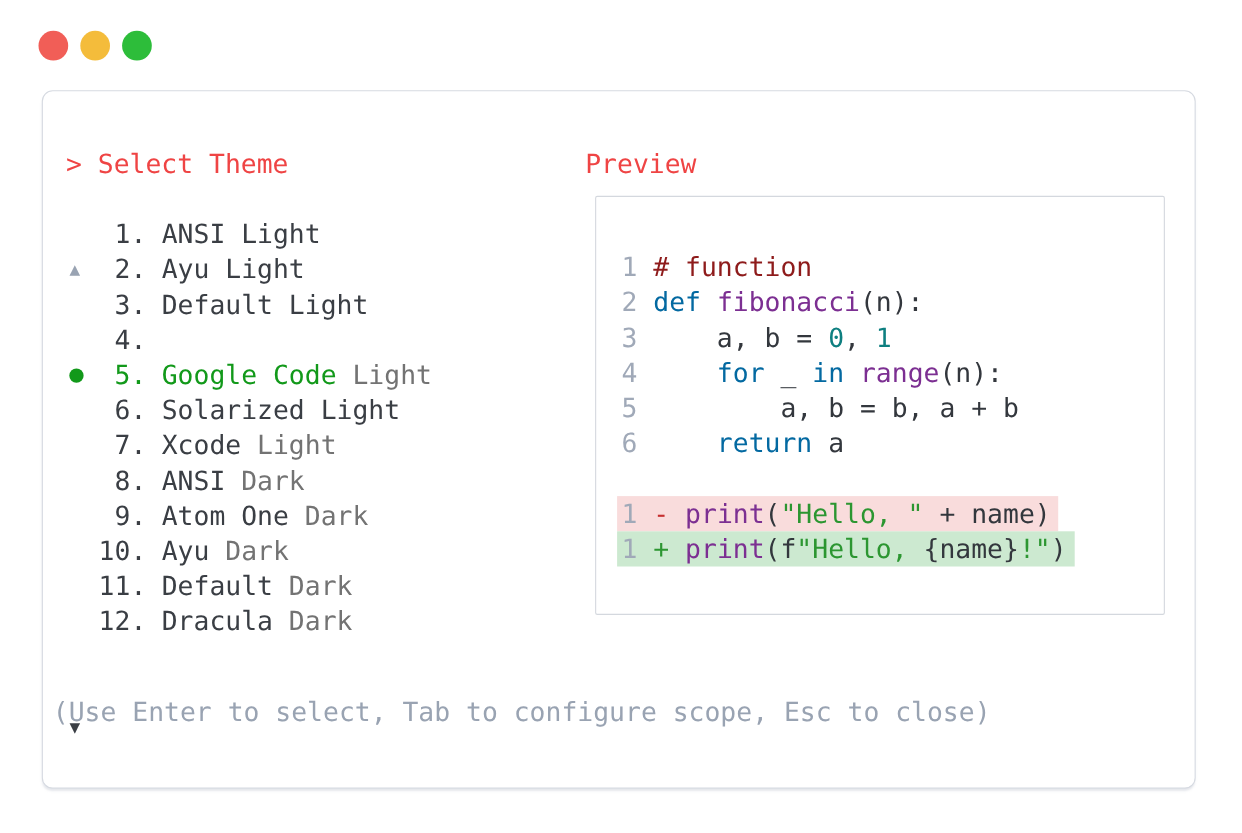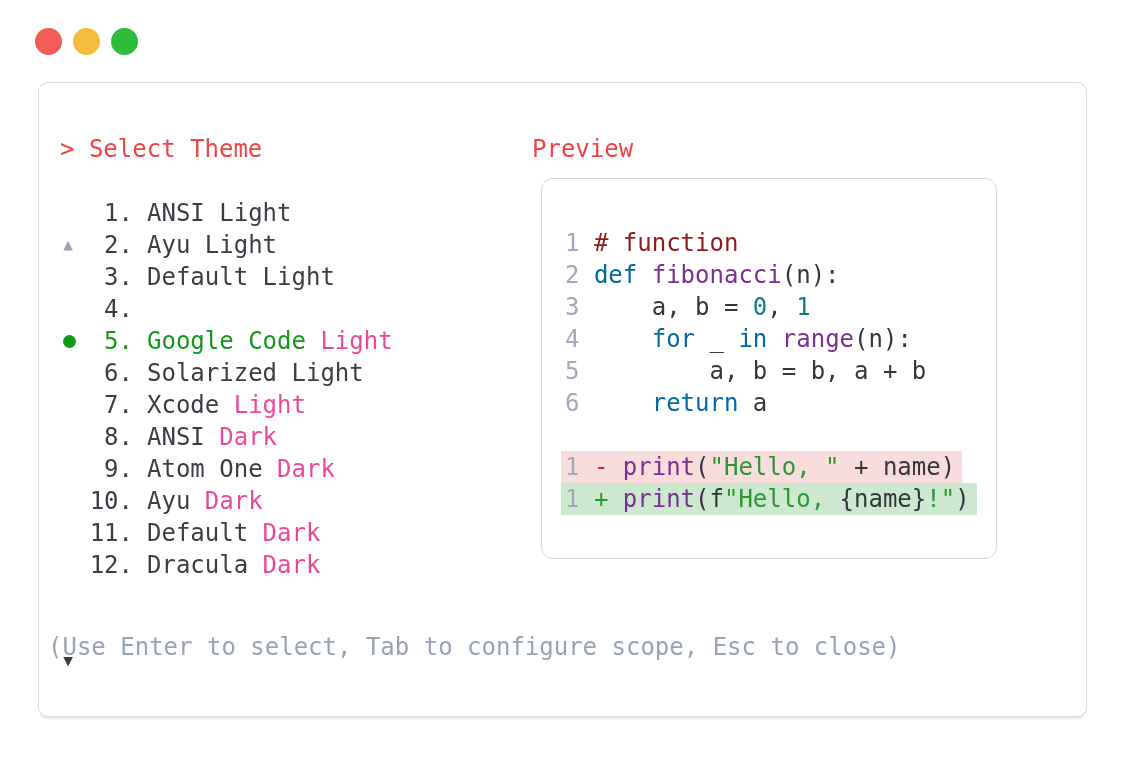--- a/index.html
+++ b/index.html
@@ -28,25 +28,25 @@
 
   
   .theme-list{position:absolute;left:21px;top:114px;}
   .theme-row{display:flex;align-items:center;height:32px;font-size:24px;line-height:32px;white-space:pre;cursor:pointer;}
   .gutter{width:29px;display:flex;align-items:center;}
   .bullet{width:13px;height:13px;border-radius:50%;background:#12991a;margin-left:3px;}
   .tnum{width:44px;text-align:right;}
   .tspace{width:14px;}
   .theme-row .tnum,.theme-row .tname{color:#3a3e44;}
   .theme-row.selected .tnum,.theme-row.selected .tname{color:#12991a;}
-  .tsuffix{color:#ec4899;}
+  .tsuffix{color:#737373;}
 
   
-  .preview-box{position:absolute;left:502px;top:95px;width:456px;height:381px;
-               box-sizing:border-box;border:1.5px solid #d4d8de;border-radius:12px;background:#fff;}
+  .preview-box{position:absolute;left:502px;top:95px;width:518px;height:381px;
+               box-sizing:border-box;border:1.5px solid #d4d8de;border-radius:2px;background:#fff;}
   .code{position:absolute;left:23px;top:48px;}
   .code-line{height:32px;line-height:32px;font-size:24px;white-space:pre;}
   .ln{color:#a0a9b8;}
   .diff-bg{display:inline-block;padding:0 7px 0 4px;margin-left:-4px;}
   .diff-removed{background:#f9dcdc;}
   .diff-added{background:#cce9d0;}
 
   .tk-comment{color:#8e1b1b;}
   .tk-keyword{color:#0369a1;}
   .tk-func{color:#7c2f92;}

